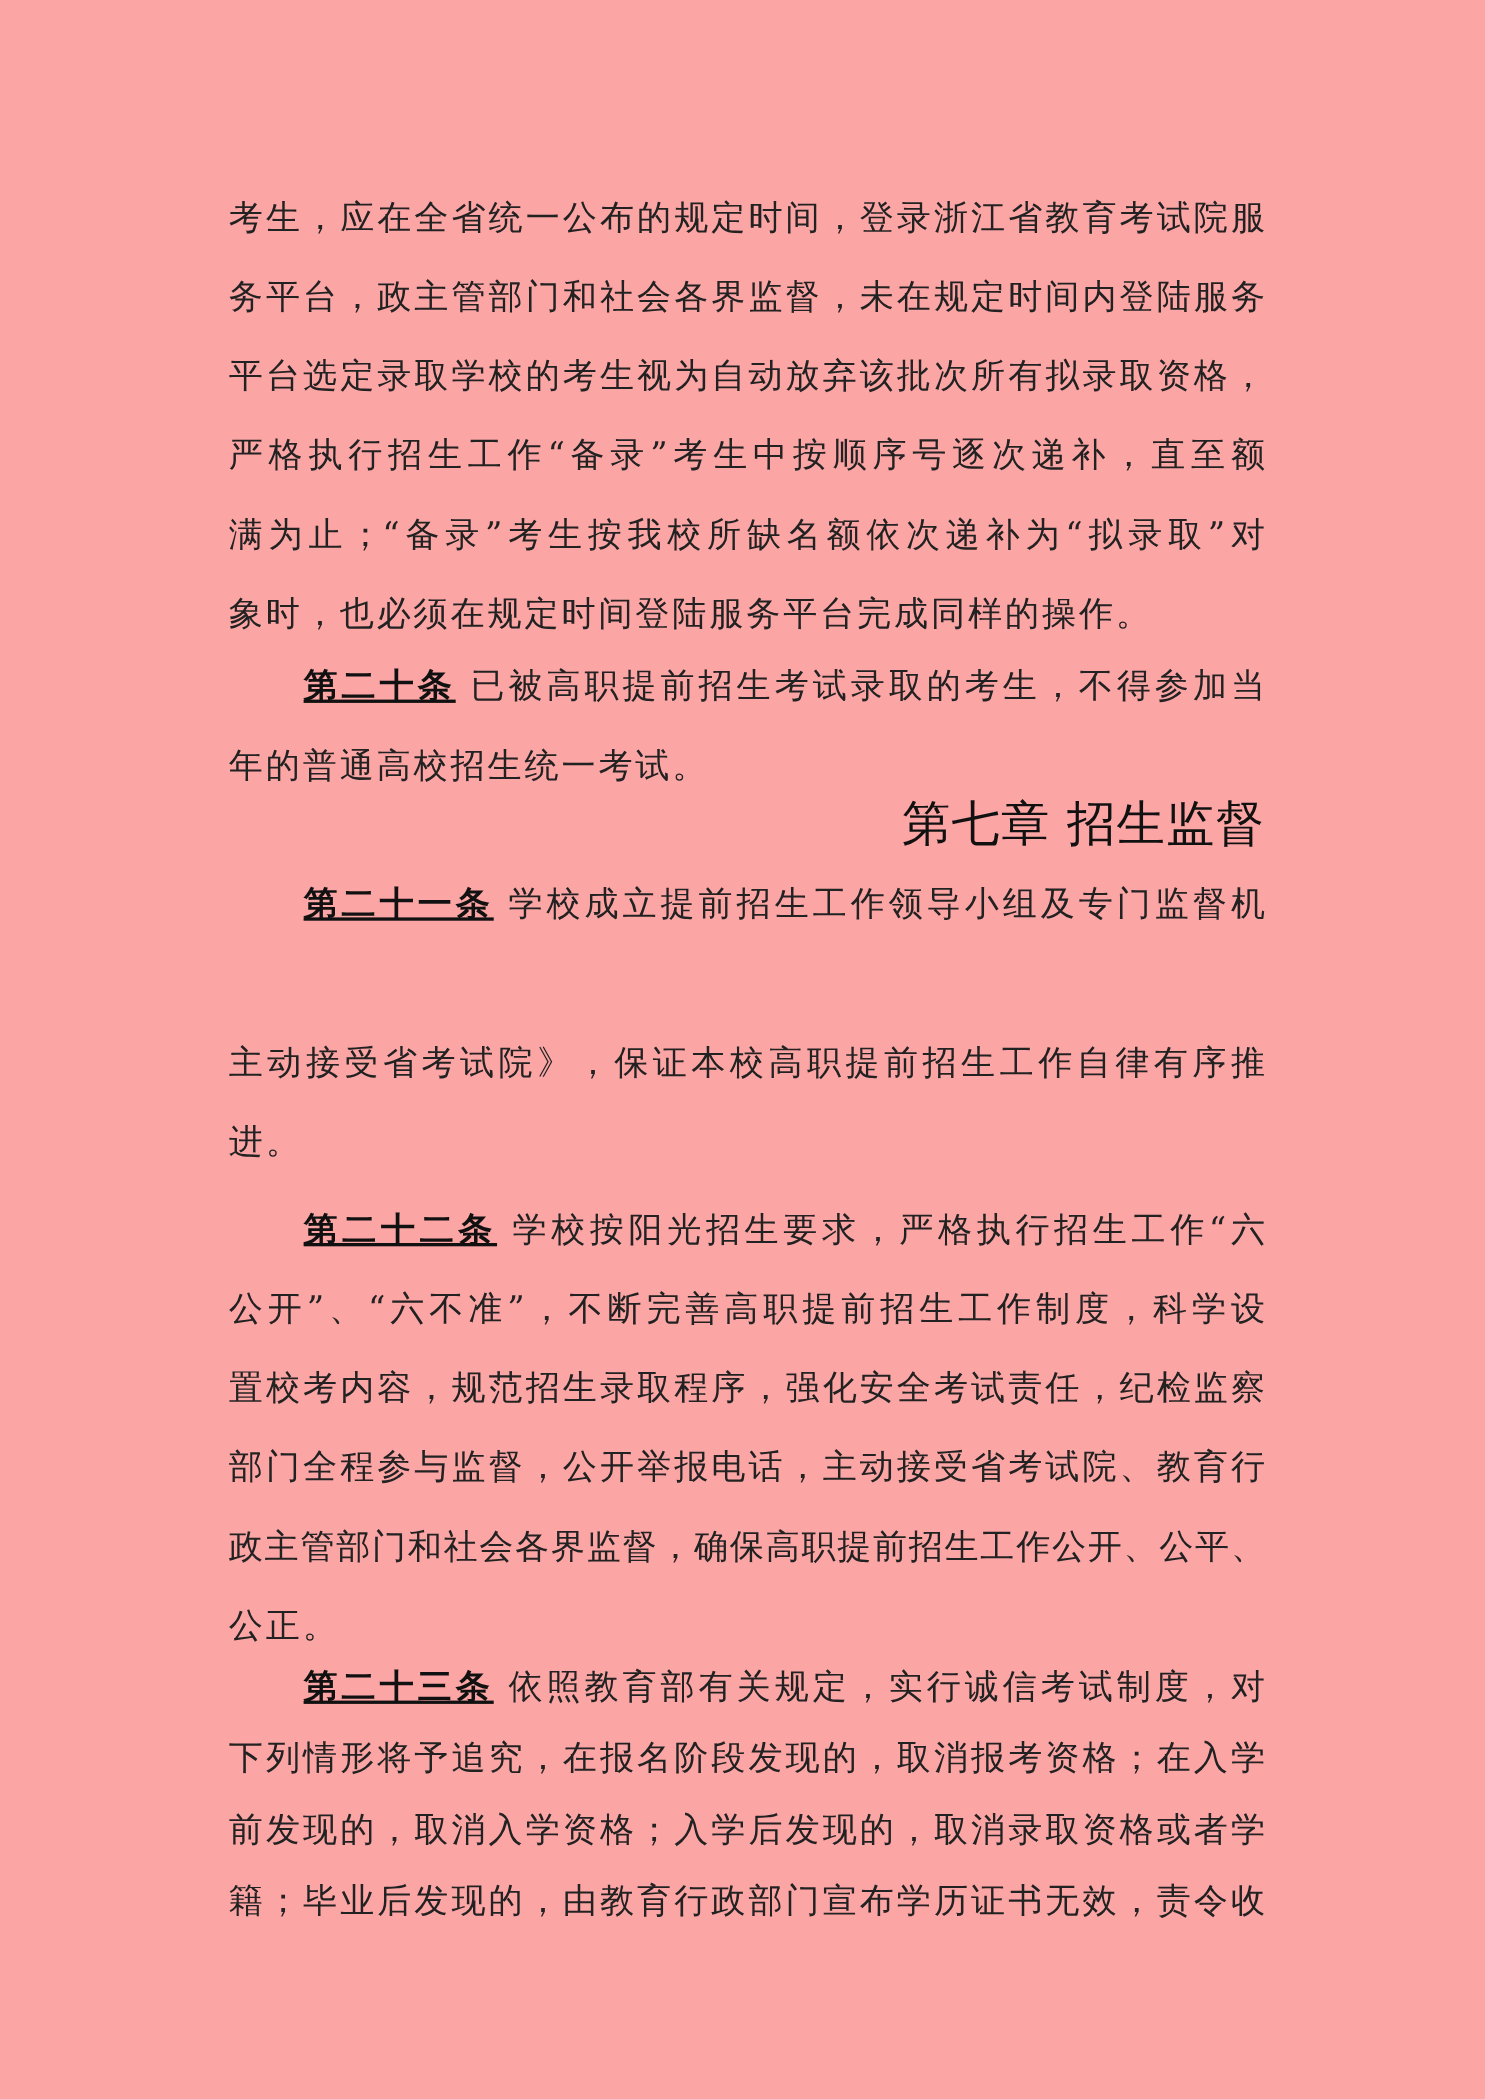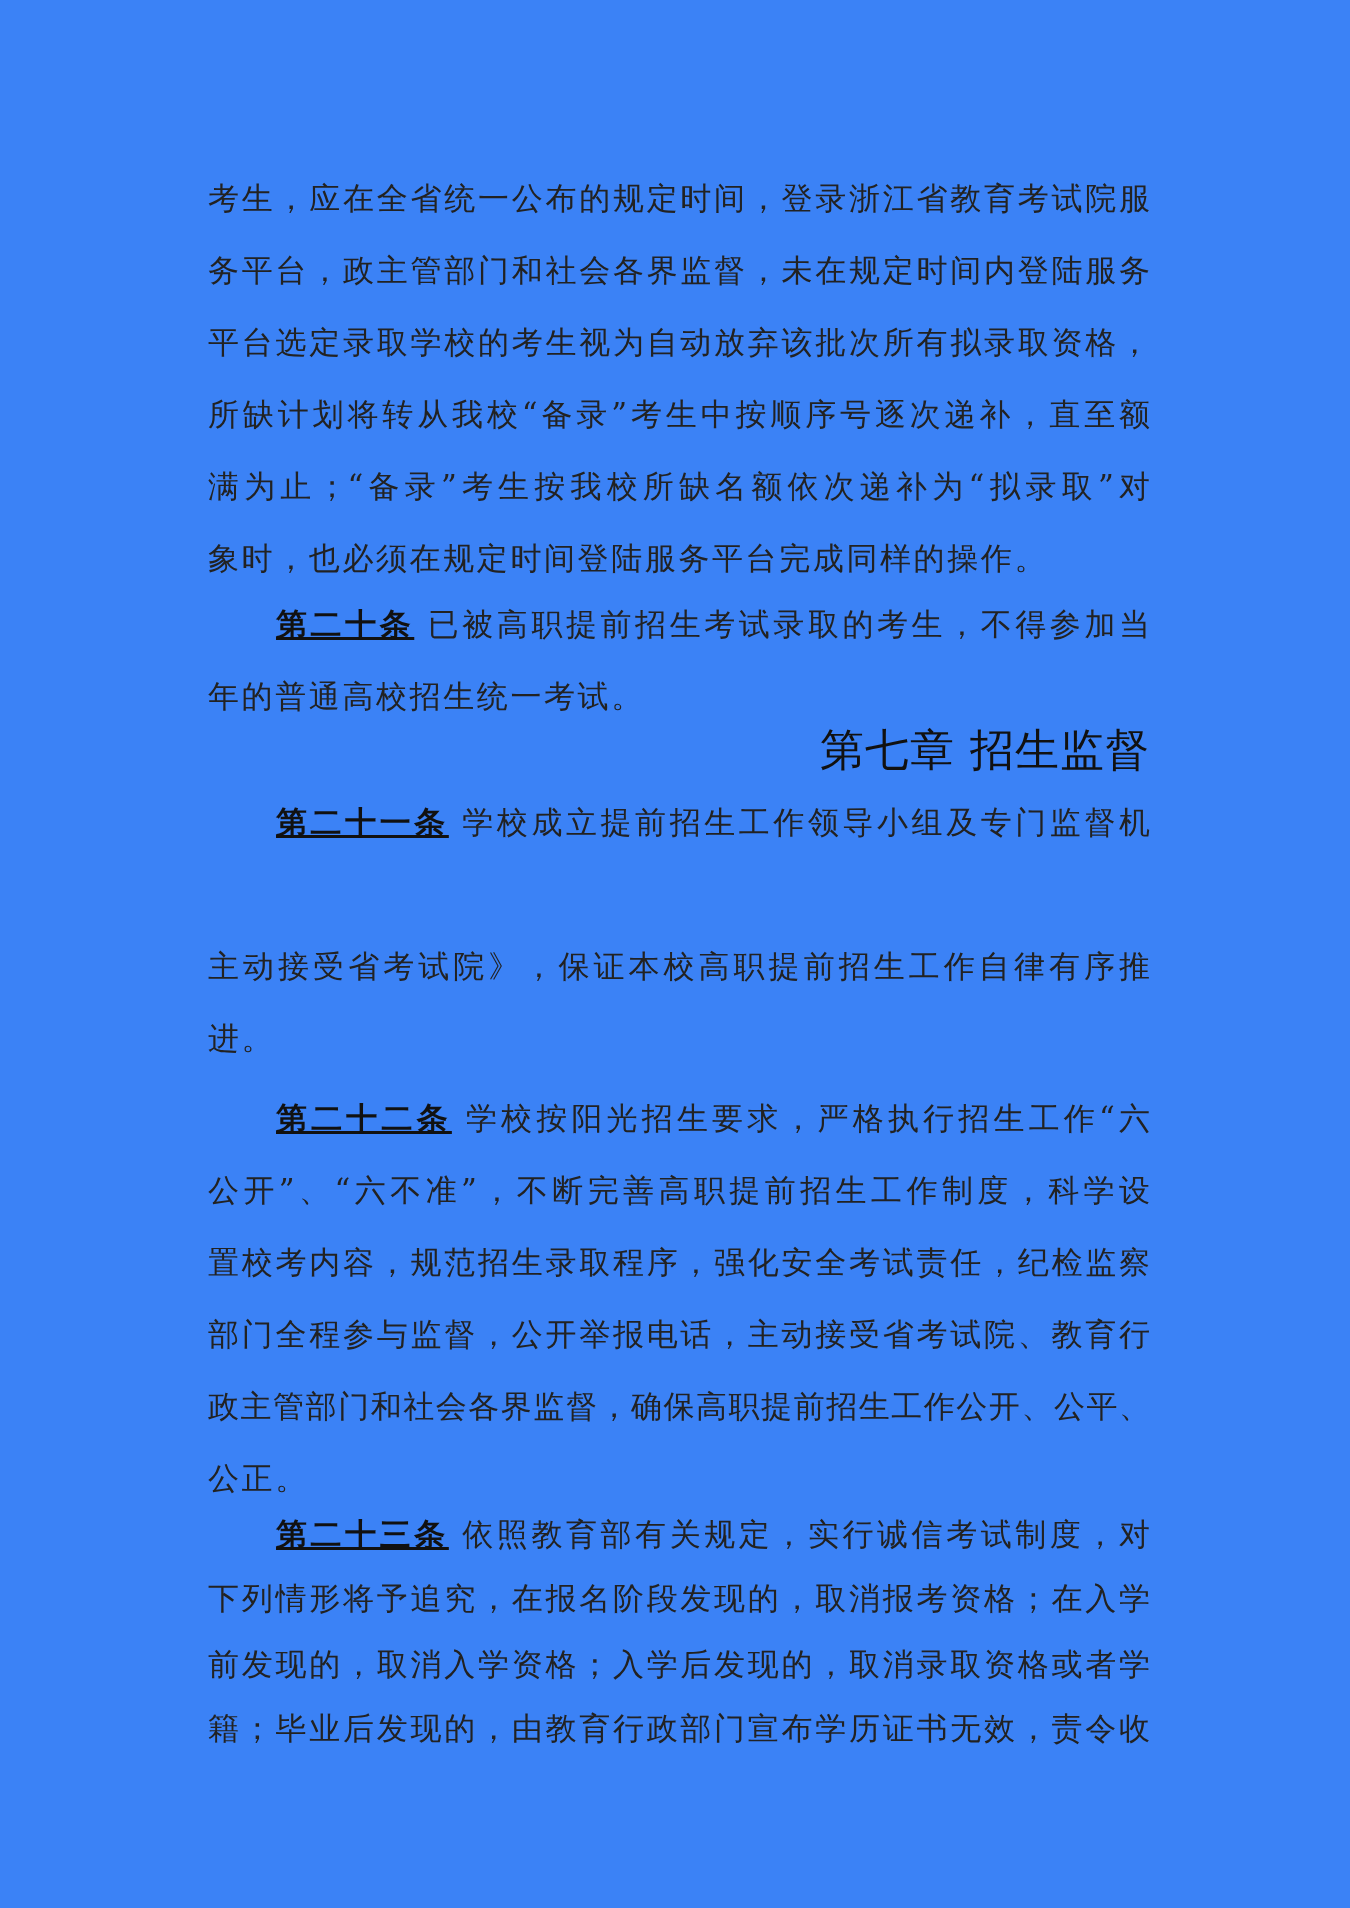--- a/index.html
+++ b/index.html
@@ -13,21 +13,21 @@
     position: relative;
     overflow: hidden;
     font-family: "DejaVu Serif", "Liberation Serif", serif;
     color: #222222;
   }
   .page {
     position: absolute;
     left: 0; top: 0;
     width: 1350px;
     height: 1908px;
-    background: #3b82f6;
+    background: #fca5a5;
   }
   .line {
     position: absolute;
     left: 208px;
     width: 942px;
     height: 40px;
     line-height: 40px;
     font-size: 31px;
     white-space: nowrap;
     overflow: visible;
@@ -63,21 +63,21 @@
   }
 </style>
 </head>
 <body>
 
 <div class="page">
 
   <div class="line full" style="top:178px">考生，应在全省统一公布的规定时间，登录浙江省教育考试院服</div>
   <div class="line full" style="top:250px">务平台，政主管部门和社会各界监督，未在规定时间内登陆服务</div>
   <div class="line full" style="top:322px">平台选定录取学校的考生视为自动放弃该批次所有拟录取资格，</div>
-  <div class="line full" style="top:394px">所缺计划将转从我校“备录”考生中按顺序号逐次递补，直至额</div>
+  <div class="line full" style="top:394px">严格执行招生工作“备录”考生中按顺序号逐次递补，直至额</div>
   <div class="line full" style="top:466px">满为止；“备录”考生按我校所缺名额依次递补为“拟录取”对</div>
   <div class="line short" style="top:538px">象时，也必须在规定时间登陆服务平台完成同样的操作。</div>
 
   <div class="line full indent" style="top:604px">
     <span class="article-label">第二十条</span>
     <span>已被高职提前招生考试录取的考生，不得参加当</span>
   </div>
   <div class="line short" style="top:676px">年的普通高校招生统一考试。</div>
 
   <div class="heading" style="top:730px">第七章  招生监督</div>

